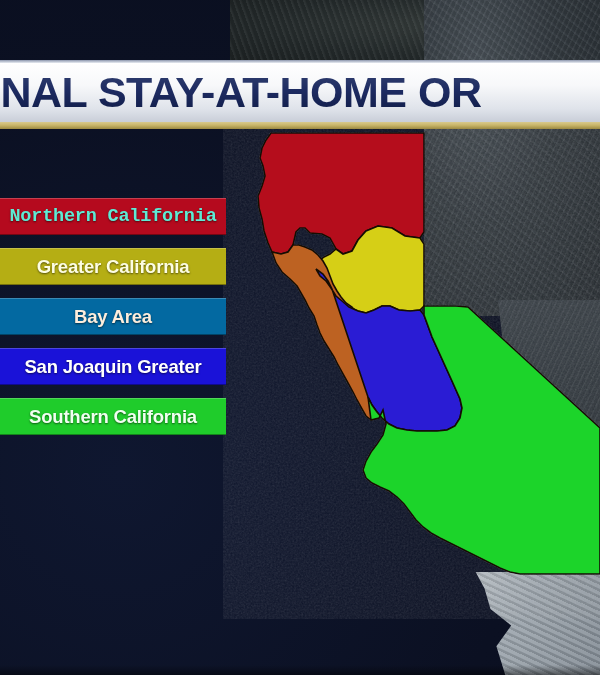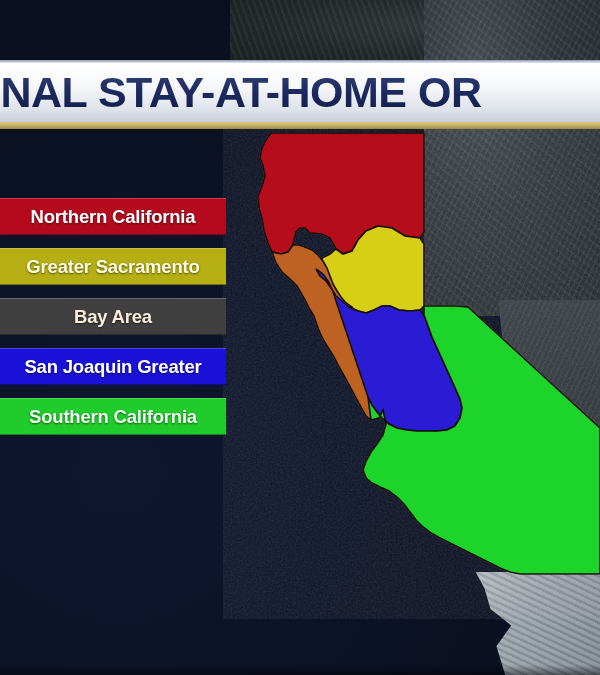--- a/index.html
+++ b/index.html
@@ -224,28 +224,28 @@
 
   <div class="title-topline"></div>
   <div class="title-band">
     <div class="title-text">IONAL STAY-AT-HOME OR</div>
   </div>
   <div class="title-gold"></div>
 
   <div class="legend">
 
     <div class="legend-row" style="background: rgb(181, 10, 30);">
-      <span class="legend-label" style="color: #ffffff;">Northern California</span>
+      <span class="legend-label" style="color: #5eead4; font-family: Liberation Mono, monospace;">Northern California</span>
     </div>
 
     <div class="legend-row" style="background: rgb(181, 174, 20);">
-      <span class="legend-label" style="color: rgb(253, 253, 226);">Greater Sacramento</span>
-    </div>
-
-    <div class="legend-row" style="background: #404040;">
+      <span class="legend-label" style="color: rgb(253, 253, 226);">Greater California</span>
+    </div>
+
+    <div class="legend-row" style="background: #0369a1;">
       <span class="legend-label" style="color: rgb(253, 238, 221);">Bay Area</span>
     </div>
 
     <div class="legend-row" style="background: rgb(26, 18, 216);">
       <span class="legend-label" style="color: rgb(255, 255, 255);">San Joaquin Greater</span>
     </div>
 
     <div class="legend-row" style="background: rgb(31, 204, 43);">
       <span class="legend-label" style="color: rgb(240, 255, 240);">Southern California</span>
     </div>

